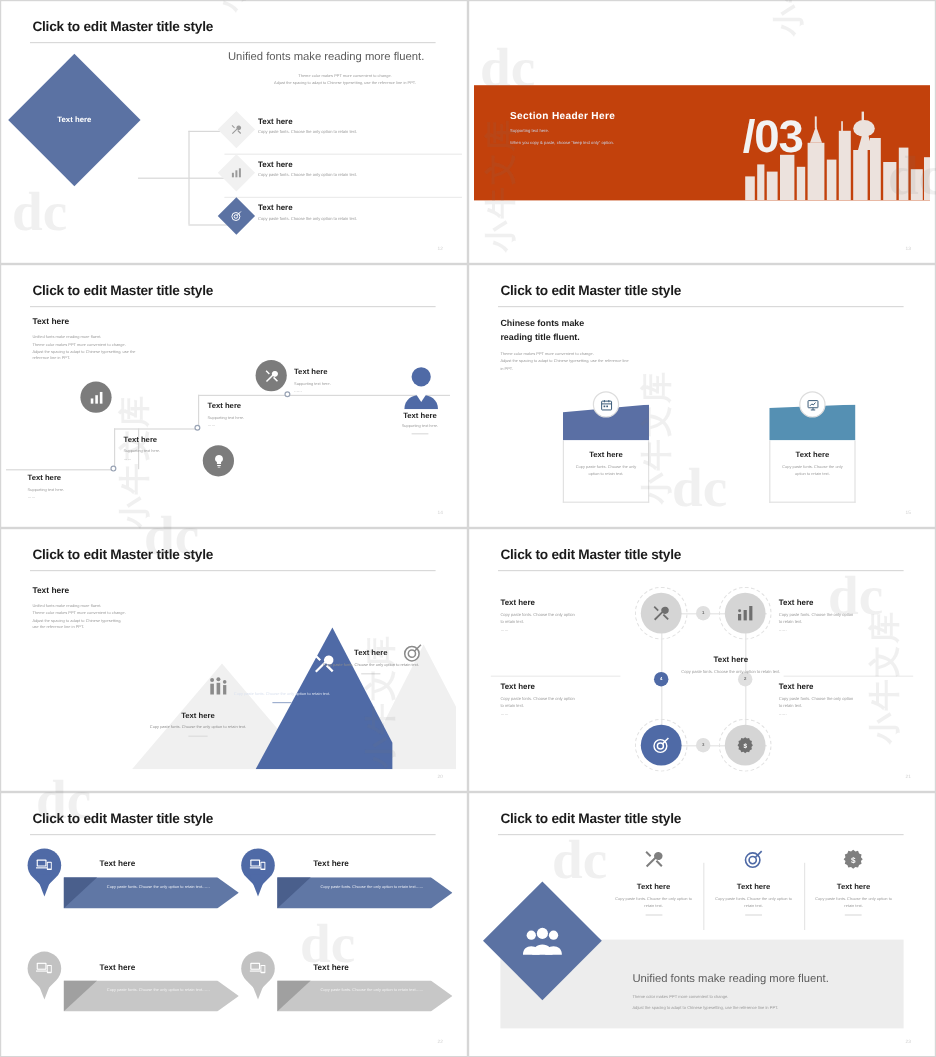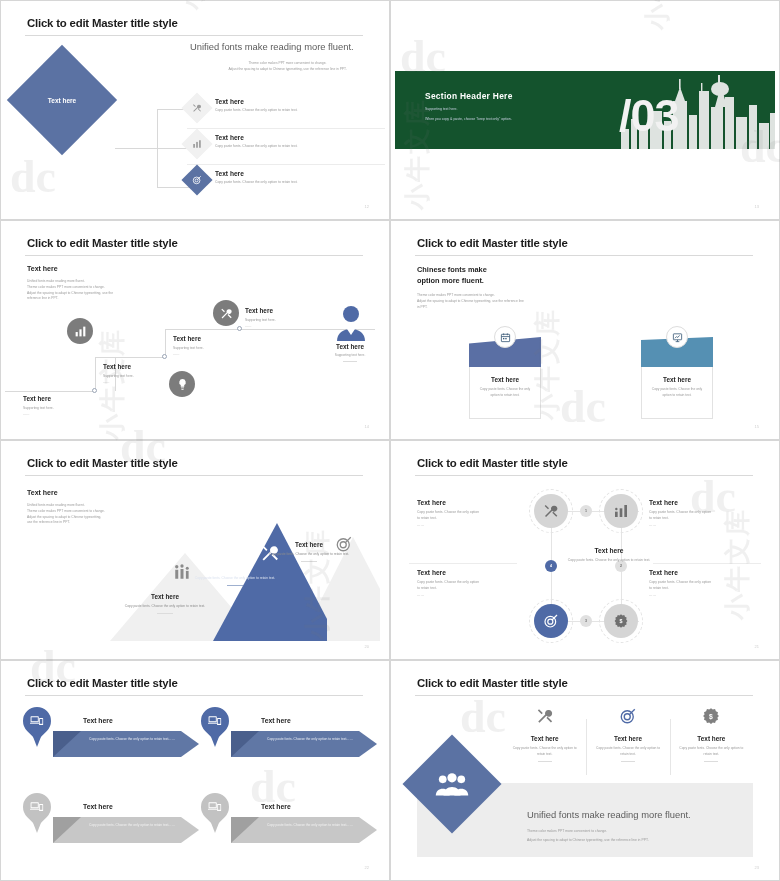--- a/index.html
+++ b/index.html
@@ -48,25 +48,25 @@
   .s1-row{position:relative;height:36px;padding-left:28px;border-bottom:1px solid #ececec;}
   .s1-row:last-child{border-bottom:0;}
   .s1-row .rt{font-size:6.6px;font-weight:700;color:#1f1f1f;padding-top:5px;}
   .s1-row .rd{font-size:3.4px;color:#9a9a9a;padding-top:3px;}
   .s1-ico{position:absolute;left:-1px;top:4px;width:22px;height:22px;
      transform:rotate(45deg);background:#f1f1f1;display:flex;align-items:center;justify-content:center;}
   .s1-ico.on{background:#5b72a3;}
   .s1-ico > svg{transform:rotate(-45deg);}
 
   
-  .s2-band{position:absolute;left:0;right:0;top:66px;height:78px;background:#14532d;overflow:hidden;}
+  .s2-band{position:absolute;left:0;right:0;top:66px;height:96px;background:#c2410c;overflow:hidden;}
   .s2-h{position:absolute;left:30px;top:20px;font-size:8.4px;font-weight:700;color:#fff;letter-spacing:.3px;}
   .s2-l1{position:absolute;left:30px;top:36px;font-size:3.5px;color:#c9d0e2;}
   .s2-l2{position:absolute;left:30px;top:46px;font-size:3.5px;color:#c9d0e2;}
-  .s2-num{position:absolute;left:224px;top:22px;font-size:45px;line-height:45px;font-weight:700;color:#f2f2f2;letter-spacing:-1px;}
+  .s2-num{position:absolute;left:224px;top:22px;font-size:38px;line-height:45px;font-weight:700;color:#f2f2f2;letter-spacing:-1px;}
   .s2-city{position:absolute;right:-4px;bottom:0;}
 
   
   .s3-lead-t{position:absolute;left:22px;top:40px;font-size:7px;font-weight:700;color:#1f1f1f;}
   .s3-lead-b{position:absolute;left:22px;top:54px;width:130px;}
   .s3-stage{position:absolute;left:0;right:0;top:84px;bottom:10px;}
   .s3-line{position:absolute;height:1px;background:#d9d9d9;}
   .s3-vline{position:absolute;width:1px;background:#d9d9d9;}
   .s3-node{position:absolute;width:5px;height:5px;border-radius:50%;background:#fff;border:1px solid #9aa4b5;}
   .s3-circ{position:absolute;width:26px;height:26px;border-radius:50%;background:#7c7c7c;
@@ -337,21 +337,21 @@
     </div>
   </div>
 
   <div class="slide">
     <div class="canvas">
       <div class="title">Click to edit Master title style</div>
       <div class="title-rule"></div>
 
       <div class="s4-h">
         <div>Chinese fonts make</div>
-        <div>option more fluent.</div>
+        <div>reading title fluent.</div>
       </div>
       <div class="s4-b">
         <div class="tiny">Theme color makes PPT more convenient to change.</div>
         <div class="tiny">Adjust the spacing to adapt to Chinese typesetting, use the reference line</div>
         <div class="tiny">in PPT.</div>
       </div>
 
       <div class="s4-card" style="left:74px;">
         <div class="s4-badge">
           <svg width="11" height="11" viewBox="0 0 24 24" fill="none" stroke="#3b5b78" stroke-width="1.8">

